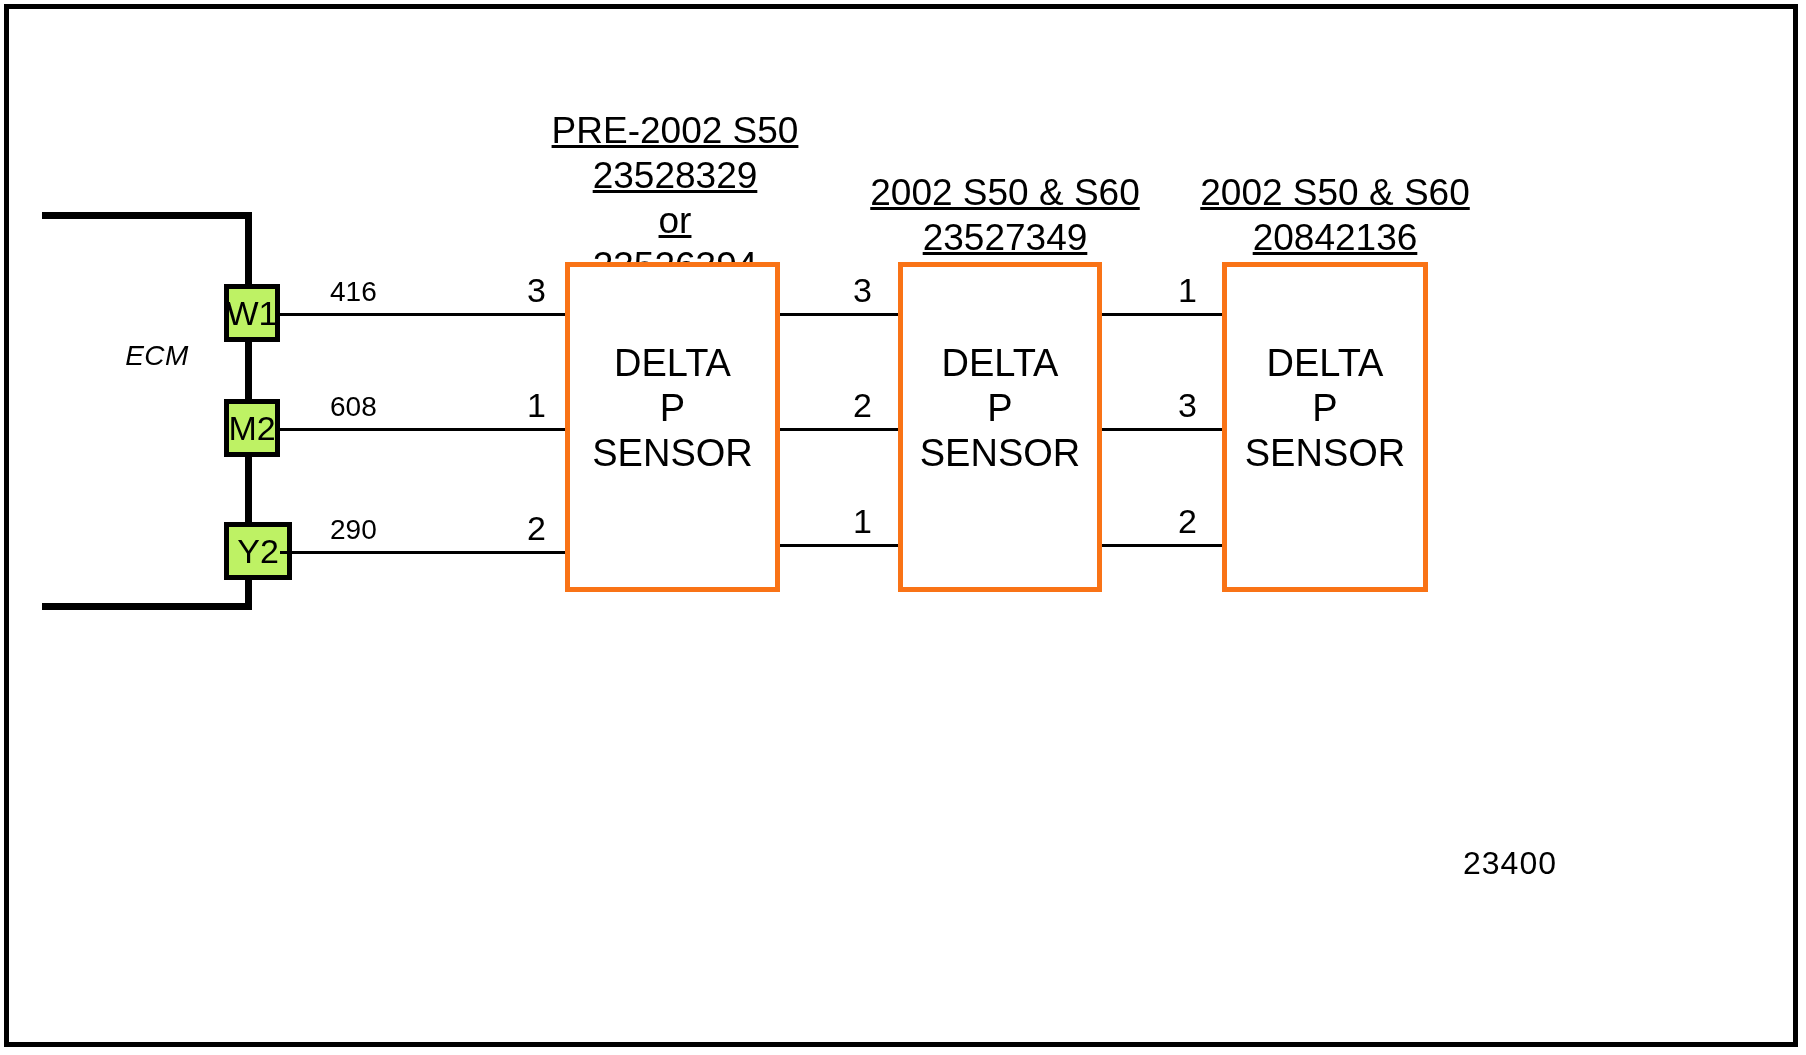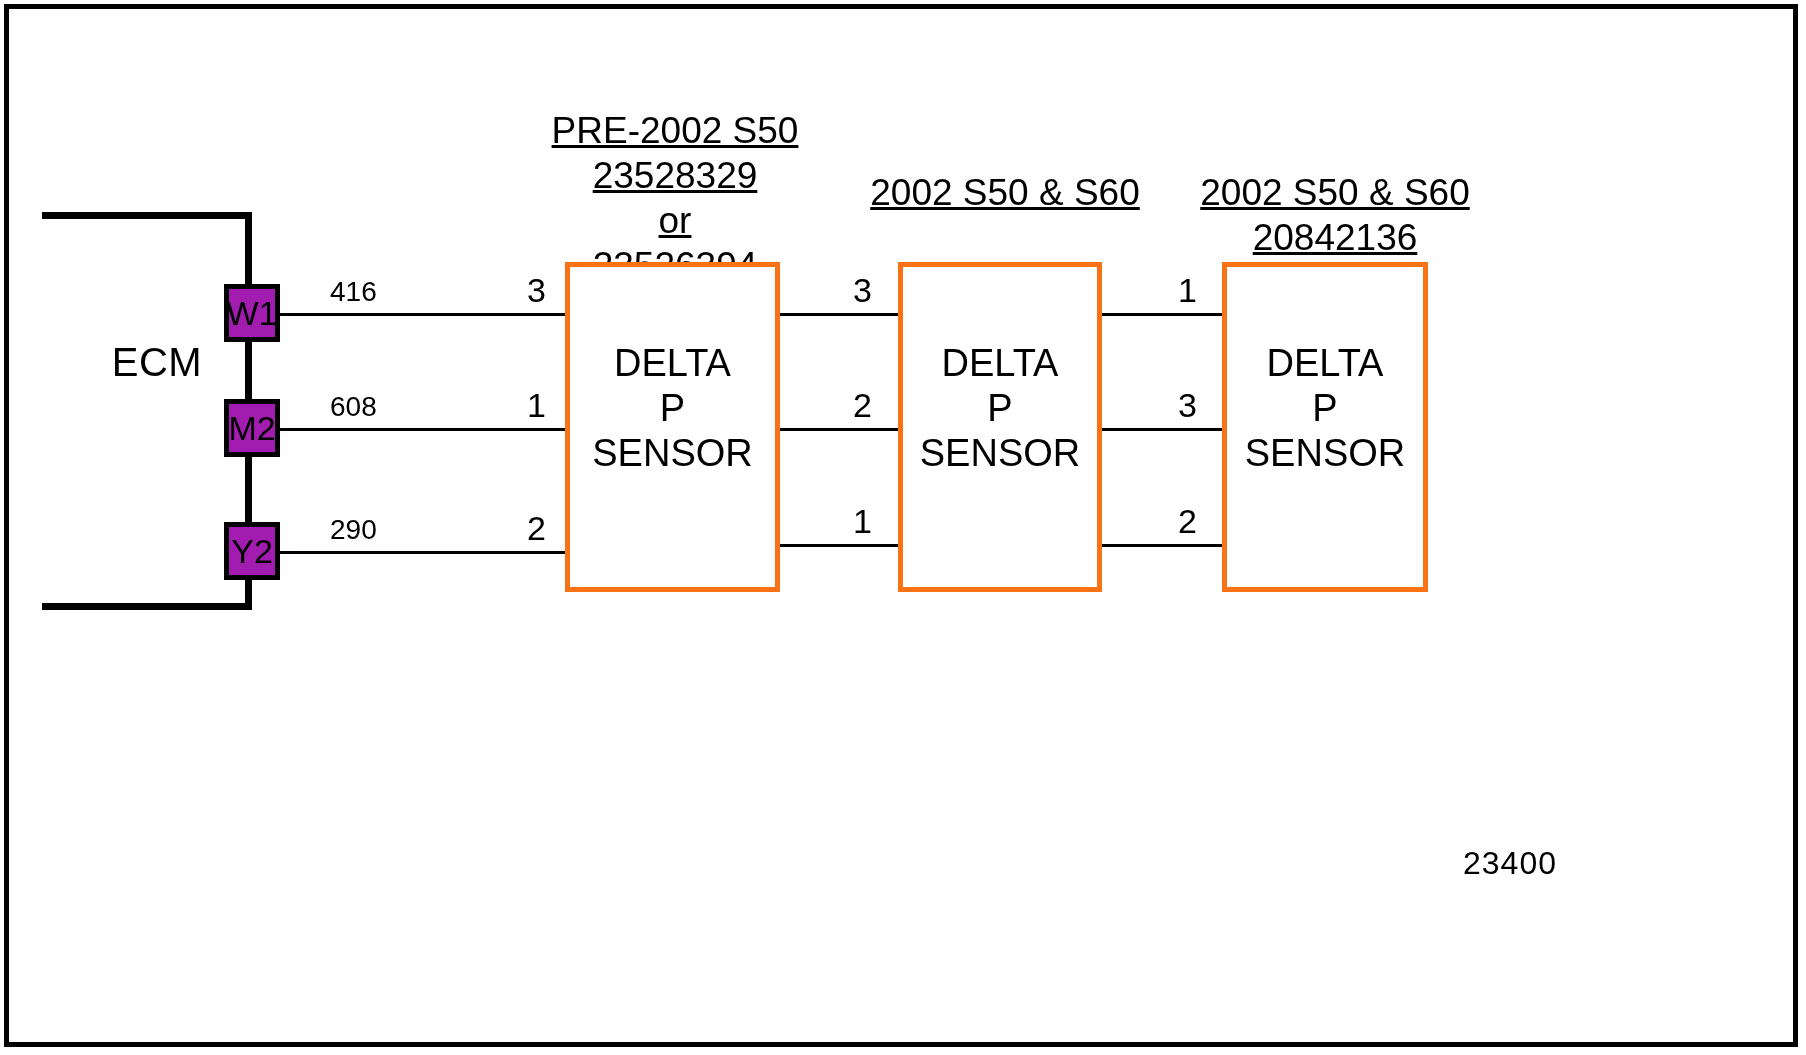--- a/index.html
+++ b/index.html
@@ -6,24 +6,24 @@
   body{font-family:"Liberation Sans",sans-serif;color:#000;}
   #canvas{position:relative;width:1806px;height:1055px;background:#fff;overflow:hidden;}
 
   .frame{position:absolute;left:4px;top:4px;width:1794px;height:1043px;border:5px solid #000;box-sizing:border-box;}
 
   
   .ecm-top{position:absolute;background:#000;}
   .ecm-bot{position:absolute;background:#000;}
   .ecm-right{position:absolute;background:#000;}
 
-  .ecm-text{position:absolute;font-size:40px;letter-spacing:.5px;}
+  .ecm-text{position:absolute;font-size:28px;letter-spacing:.5px;font-style:italic;}
 
   
-  .pinbox{position:absolute;border:5px solid #000;background:#a21caf;box-sizing:border-box;
+  .pinbox{position:absolute;border:5px solid #000;background:#bef264;box-sizing:border-box;
           display:flex;align-items:center;justify-content:center;font-size:34px;}
 
   
   .block{position:absolute;border:5px solid #f97316;background:#fff;box-sizing:border-box;}
   .block-text{position:absolute;text-align:center;font-size:38px;line-height:1.18;width:100%;}
 
   
   .wire{position:absolute;background:#000;height:3px;}
 
   .wirelabel{position:absolute;font-size:28px;}
@@ -47,21 +47,21 @@
   <div class="ecm-text" style="left:72px; top:340px; width:170px; text-align:center;">ECM</div>
 
   <div class="pinbox" style="left:224px; top:284px; width:56px; height:58px;">
     <span>W1</span>
   </div>
 
   <div class="pinbox" style="left:224px; top:399px; width:56px; height:58px;justify-content:center;">
     <span>M2</span>
   </div>
 
-  <div class="pinbox" style="left:224px; top:522px; width:56px; height:58px;">
+  <div class="pinbox" style="left:224px; top:522px; width:68px; height:58px;">
     <span>Y2</span>
   </div>
 
   <div class="wire" style="left:280px; top:313px; width:285px;"></div>
   <div class="wire" style="left:280px; top:428px; width:285px;"></div>
   <div class="wire" style="left:280px; top:551px; width:285px;"></div>
 
   <div class="wirelabel" style="left:330px; top:276px;">416</div>
   <div class="wirelabel" style="left:330px; top:391px;">608</div>
   <div class="wirelabel" style="left:330px; top:514px;">290</div>
@@ -88,20 +88,21 @@
   <div class="wire" style="left:780px; top:313px; width:125px;"></div>
   <div class="wire" style="left:780px; top:428px; width:125px;"></div>
   <div class="wire" style="left:780px; top:544px; width:125px;"></div>
 
   <div class="pinnum" style="left:853px; top:271px;">3</div>
   <div class="pinnum" style="left:853px; top:386px;">2</div>
   <div class="pinnum" style="left:853px; top:502px;">1</div>
 
   <div class="header" style="left:855px; top:170px; width:300px;">
     <div>2002 S50 &amp; S60</div>
+    <div>23527349</div>
   </div>
 
   <div class="block" style="left:898px; top:262px; width:204px; height:330px;">
     <div class="block-text" style="top:74px;">
       <div>DELTA</div>
       <div>P</div>
       <div>SENSOR</div>
     </div>
   </div>
 

